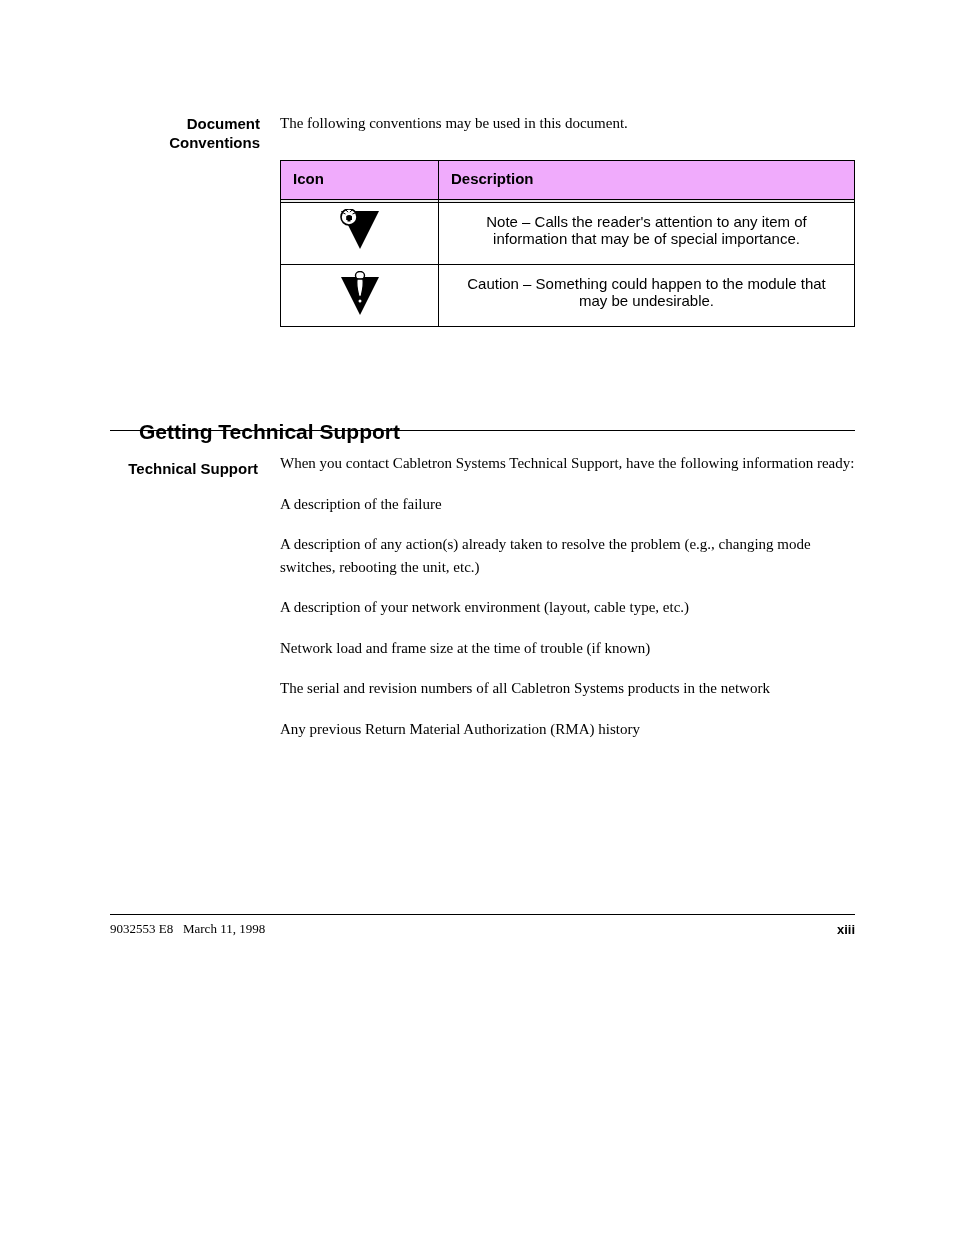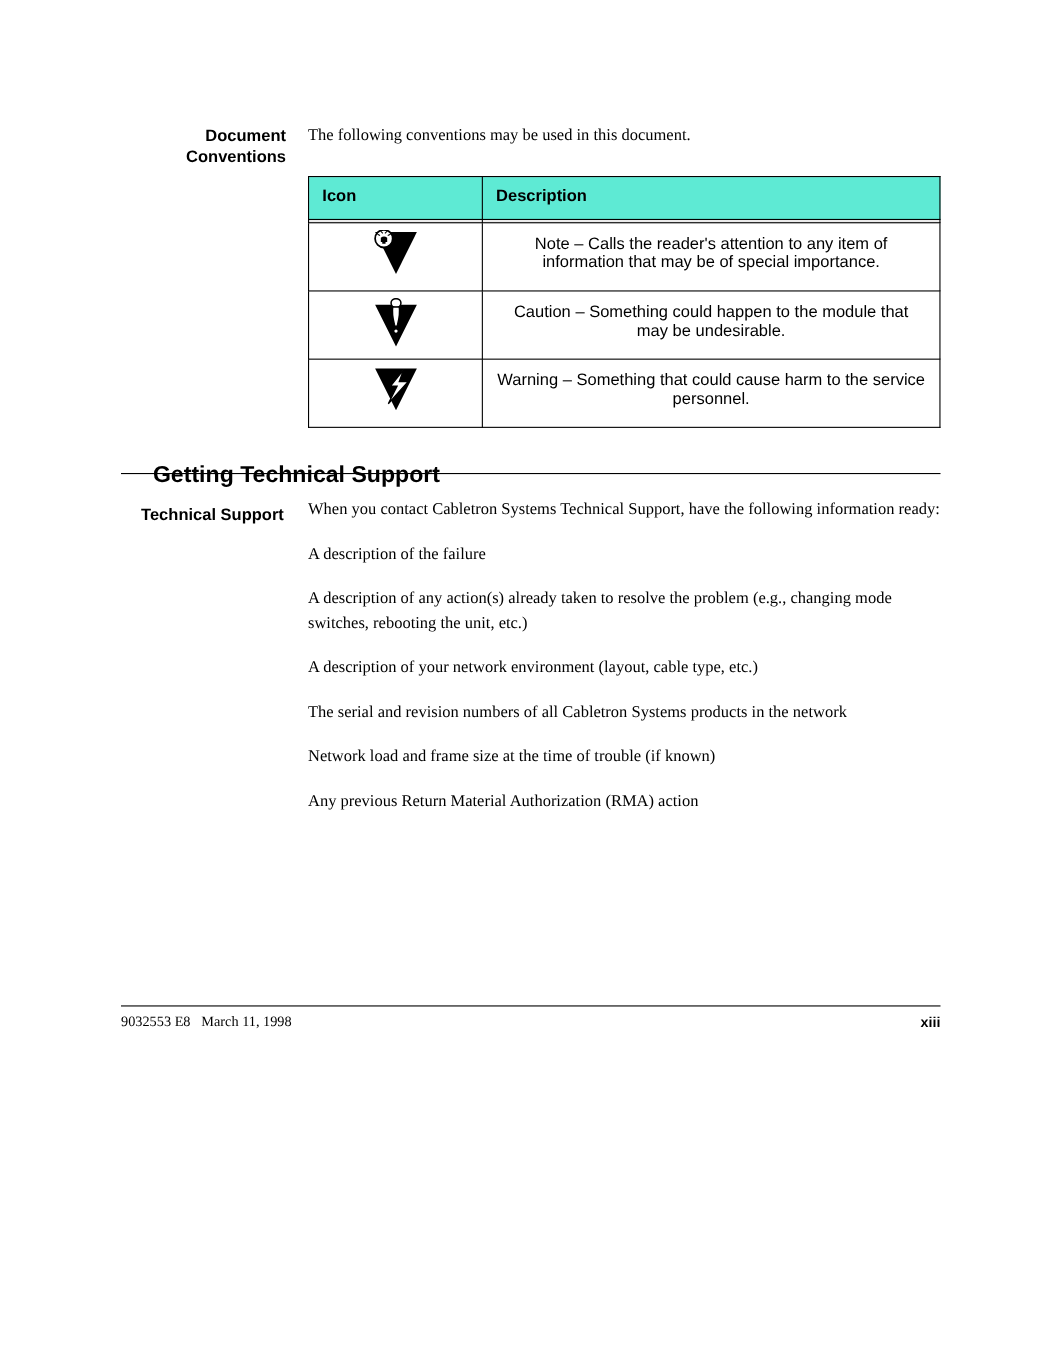--- a/index.html
+++ b/index.html
@@ -41,21 +41,21 @@
     width: 575px;
     font-size: 15px;
     font-family: Arial, Helvetica, sans-serif;
   }
   .conv-table th, .conv-table td {
     border: 1px solid #000;
     padding: 0;
     vertical-align: top;
   }
   .conv-table thead th {
-    background: #5eead4;
+    background: #f0abfc;
     font-weight: 700;
     text-align: left;
     height: 38px;
   }
   .conv-table thead tr:nth-child(2) th {
     height: 2px;
     padding: 0;
     border-top: 1.5px solid #000;
     background: #ebebeb;
   }
@@ -203,51 +203,36 @@
               </g>
             </svg>
           </div>
         </td>
         <td>
           <div class="cell">
               <div class="cell-desc-inner">Caution – Something could happen to the module that may be undesirable.</div>
             </div>
         </td>
       </tr>
-      <tr>
-        <td class="icon-cell">
-          <div class="cell">
-            <svg width="54" height="42" viewBox="0 0 54 42">
-              <polygon points="8,2 46,2 27,40" fill="#000"></polygon>
-              <polygon points="34,3 22,18 28,18 20,34 38,14 30,14" fill="#fff" stroke="#000" stroke-width="1.2"></polygon>
-            </svg>
-          </div>
-        </td>
-        <td>
-          <div class="cell">
-              <div class="cell-desc-inner">Warning – Something that could cause harm to the service personnel.</div>
-            </div>
-        </td>
-      </tr>
     </tbody>
   </table>
 
   <div class="support-heading">Getting Technical Support</div>
   <div class="support-rule"></div>
 
   <div class="support-label">Technical Support</div>
 
   <div class="support-body">
     <p>When you contact Cabletron Systems Technical Support, have the following information ready:</p>
     <p>A description of the failure</p>
     <p>A description of any action(s) already taken to resolve the problem (e.g., changing mode switches, rebooting the unit, etc.)</p>
     <p>A description of your network environment (layout, cable type, etc.)</p>
+    <p>Network load and frame size at the time of trouble (if known)</p>
     <p>The serial and revision numbers of all Cabletron Systems products in the network</p>
-    <p>Network load and frame size at the time of trouble (if known)</p>
-    <p>Any previous Return Material Authorization (RMA) action</p>
+    <p>Any previous Return Material Authorization (RMA) history</p>
   </div>
 
   <div class="footer-rule"></div>
   <div class="footer-left">
     <span>9032553</span>
     <span>E8</span>&nbsp;&nbsp;
     <span class="rev-date">March 11, 1998</span>
   </div>
   <div class="footer-right">xiii</div>
 

